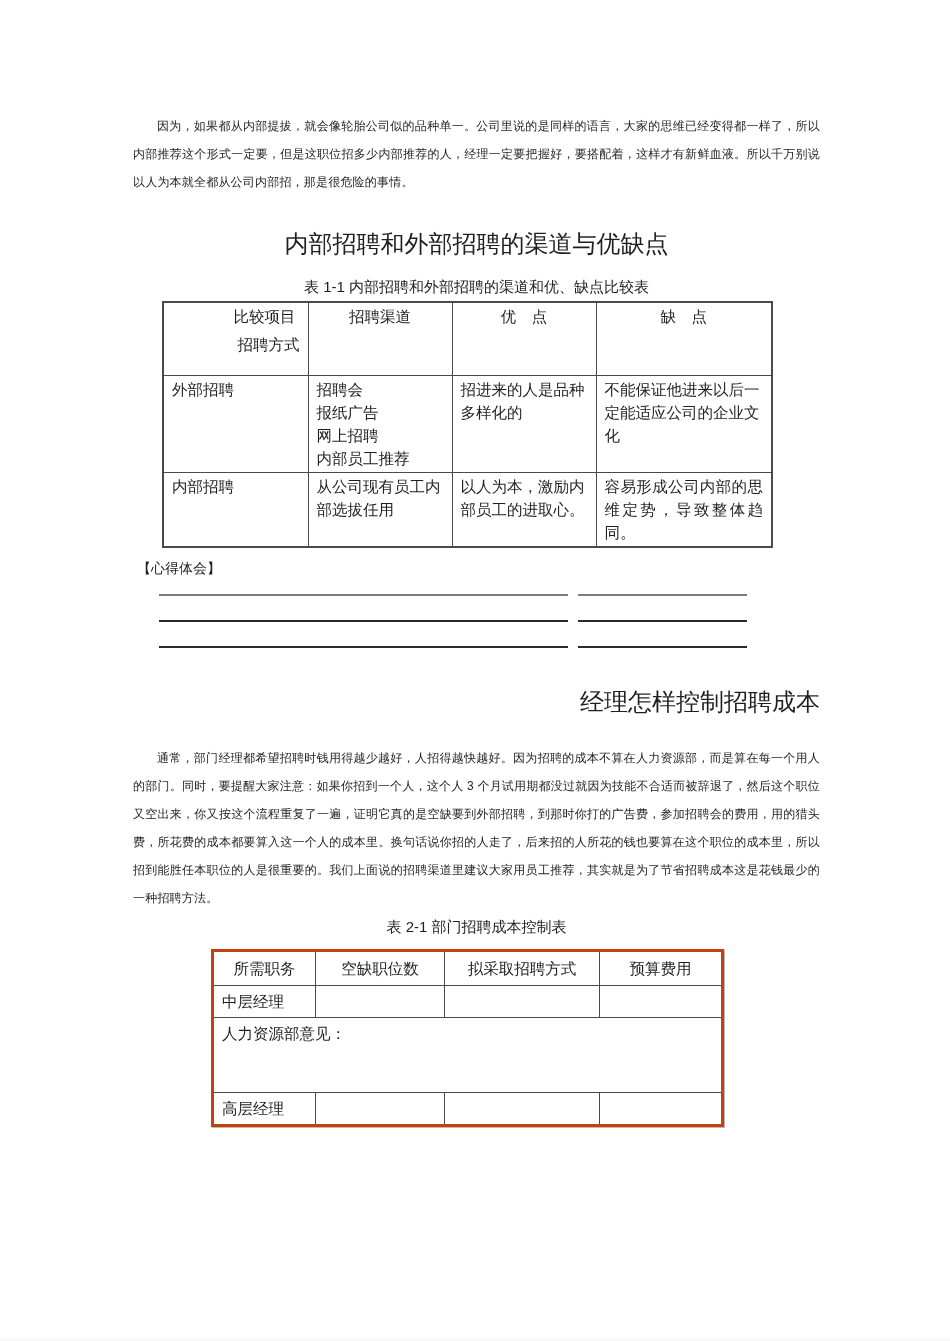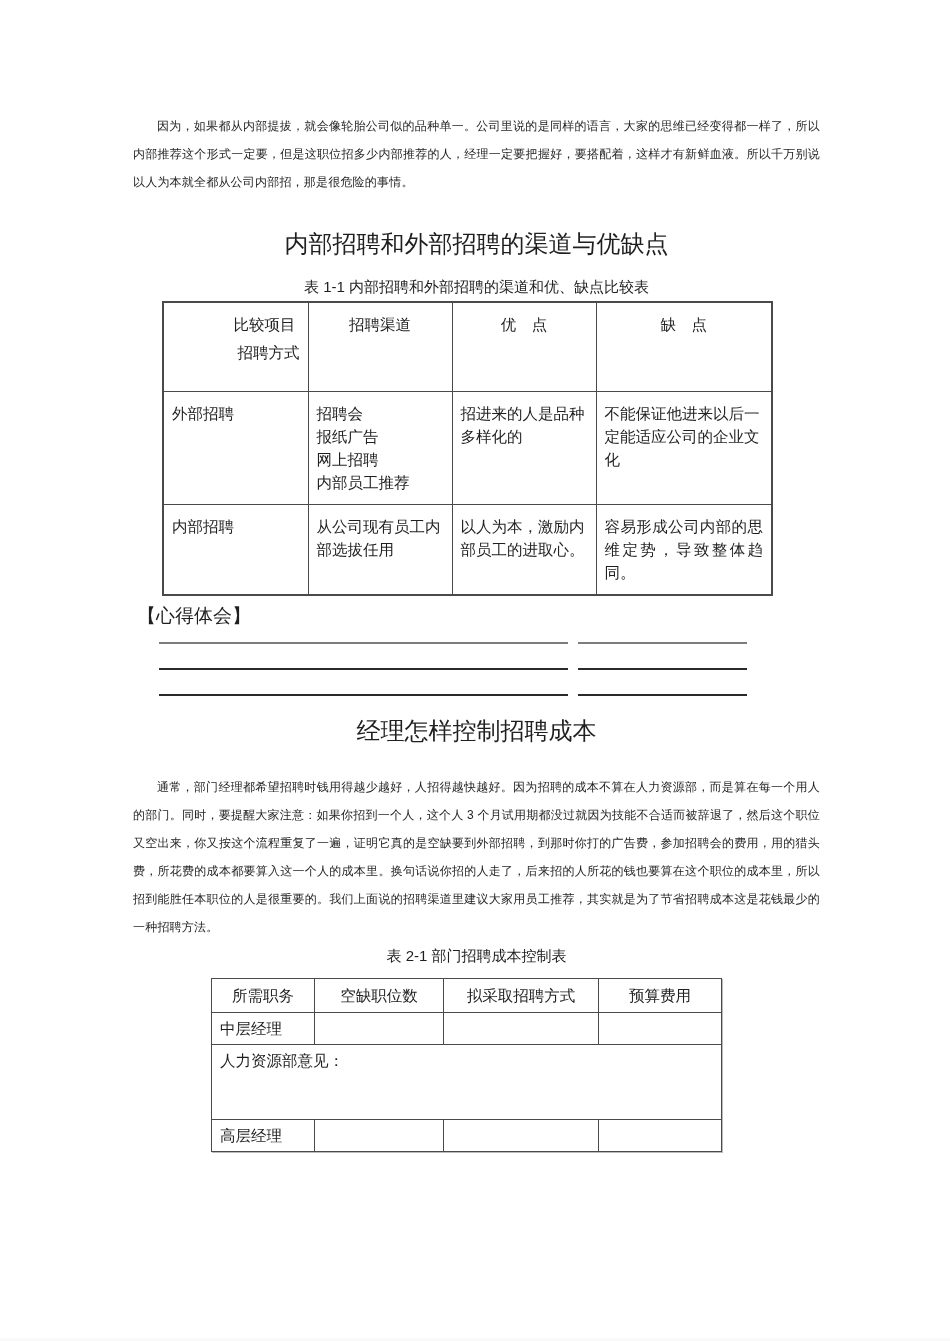--- a/index.html
+++ b/index.html
@@ -29,41 +29,41 @@
     letter-spacing: 0.2px;
   }
   .section-heading {
     font-size: 24px;
     line-height: 32px;
     font-weight: 400;
     text-align: center;
     margin: 0;
   }
   .heading-1 { margin-top: 32px; }
-  .heading-2 { margin-top: 19px; }
+  .heading-2 { margin-top: 38px; text-align: right; }
   .table-caption {
     font-size: 15px;
     line-height: 21px;
     font-weight: 400;
     text-align: center;
     margin: 4px;
   }
   .caption-1 { margin-top: 16px; }
   .caption-2 { margin-top: 4px; }
 
   table {
     border-collapse: collapse;
     table-layout: fixed;
     font-size: 15.5px;
     line-height: 23px;
   }
   td, th {
     border: 1px solid #4a4a4a;
     vertical-align: top;
-    padding: 10px 8px;
+    padding: 2px 8px;
     font-weight: 400;
   }
 
   
   .comparison-table {
     width: 609px;
     margin-left: 29px;
     margin-top: 0;
     border: 2px solid #4a4a4a;
   }
@@ -73,21 +73,21 @@
   .comparison-table col.c4 { width: 176px; }
   .comparison-table thead th { height: 68px; text-align: center; }
   .corner-cell { text-align: left; }
   .corner-top { text-align: right; padding-right: 4px; }
   .corner-bottom { text-align: right; margin-top: 5px; }
   .channel-cell { white-space: pre-line; }
   .cons-cell { text-align: justify; }
 
   
   .notes-label {
-    font-size: 19px;
+    font-size: 14px;
     line-height: 24px;
     margin-top: 8px;
     margin-left: 4px;
   }
   .writing-line-row {
     display: flex;
     gap: 10px;
     margin-left: 26px;
   }
   .writing-line-row.first { margin-top: 14px; }
@@ -100,21 +100,21 @@
   .seg-long { width: 409px; }
   .seg-short { width: 169px; }
 
   .p2 { margin-top: 26px; }
 
   
   .cost-table {
     width: 510px;
     margin-left: 78px;
     margin-top: 12px;
-    border: 1px solid #c2410c;
+    border: 3px solid #c2410c;
     box-shadow: 1px 1px 0 rgba(130,130,130,0.55);
   }
   .cost-table col.k1 { width: 103px; }
   .cost-table col.k2 { width: 129px; }
   .cost-table col.k3 { width: 155px; }
   .cost-table col.k4 { width: 123px; }
   .cost-table thead th { text-align: center; height: 20px; padding: 5px 4px; }
   .cost-table td { height: 19px; padding: 4px 8px; }
   .cost-table .opinion-cell { height: 66px; vertical-align: top; }
 

